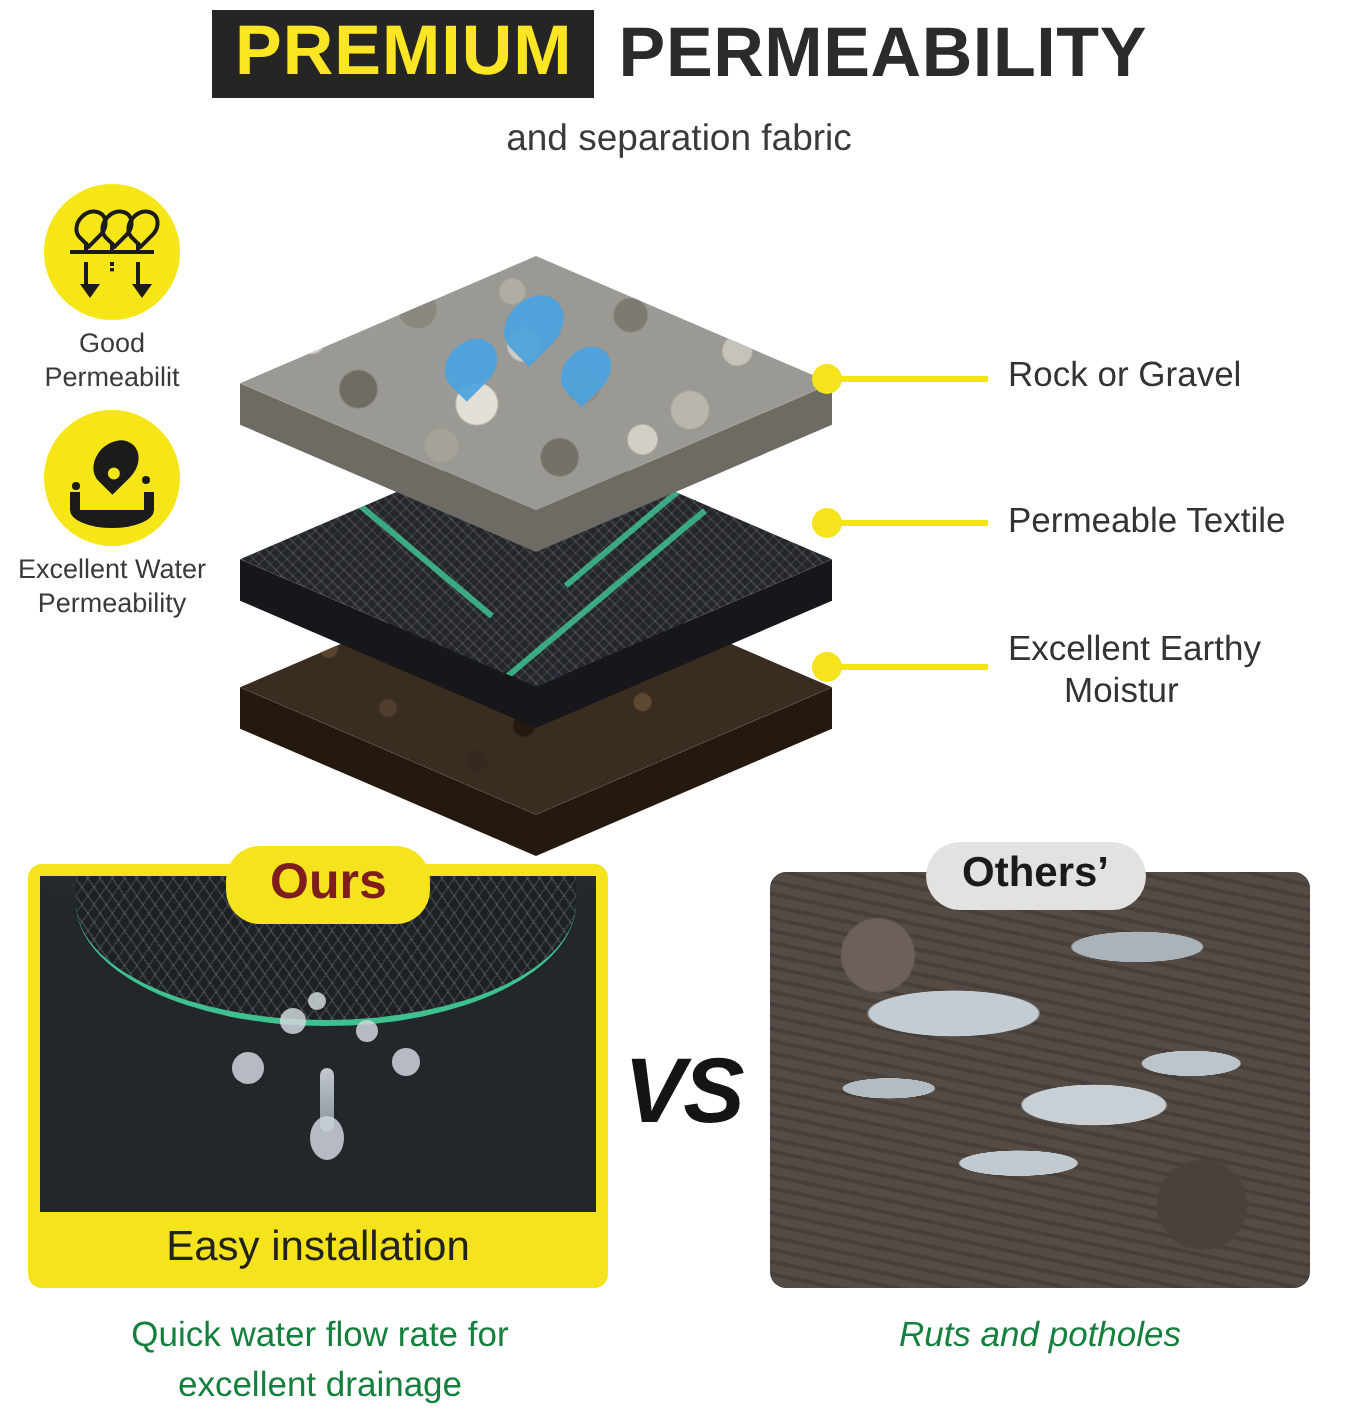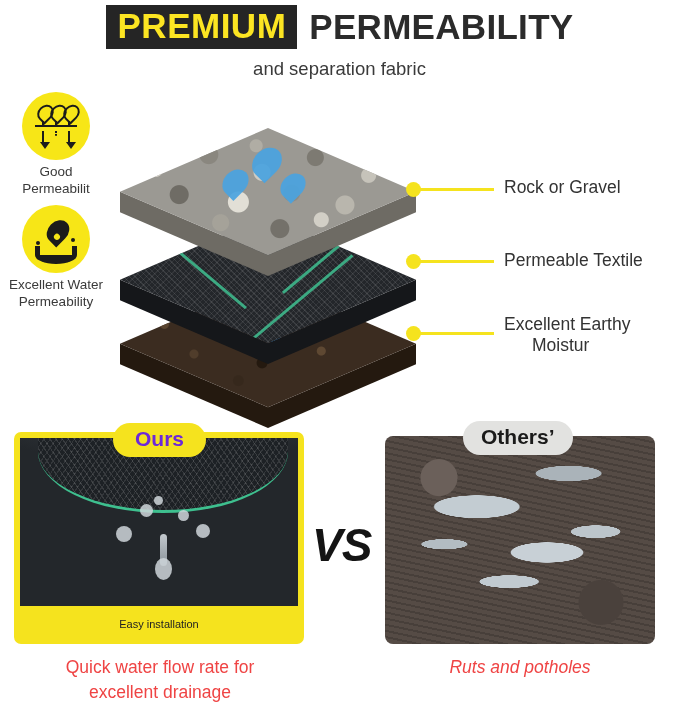--- a/index.html
+++ b/index.html
@@ -353,29 +353,29 @@
   }
   .ours-strip {
     position: absolute;
     left: 0; bottom: 0;
     width: 100%;
     height: 35px;
     background: #F5E31E;
     display: flex;
     align-items: center;
     justify-content: center;
-    font-size: 11px;
+    font-size: 21px;
     color: #222;
   }
   .badge-ours {
     position: absolute;
     left: 113px; top: 423px;
     background: #F5E31E;
-    color: #6d28d9;
-    font-size: 21px;
+    color: #7f1d1d;
+    font-size: 25px;
     font-weight: bold;
     padding: 4px 22px 6px 22px;
     border-radius: 17px;
     z-index: 5;
   }
 
   .cmp-others {
     position: absolute;
     left: 385px; top: 436px;
     width: 270px; height: 208px;
@@ -411,21 +411,21 @@
     font-weight: bold;
     font-style: italic;
     color: #141414;
     letter-spacing: -1px;
   }
   .cap {
     position: absolute;
     text-align: center;
     font-size: 17.5px;
     line-height: 25px;
-    color: #ef4444;
+    color: #15803d;
   }
   .cap-left { left: 10px; top: 655px; width: 300px; }
   .cap-right { left: 380px; top: 655px; width: 280px; font-style: italic; }
 </style>
 </head>
 <body>
 
 <div class="header">
   <div class="title-row">
     <span class="premium-badge">PREMIUM</span>

